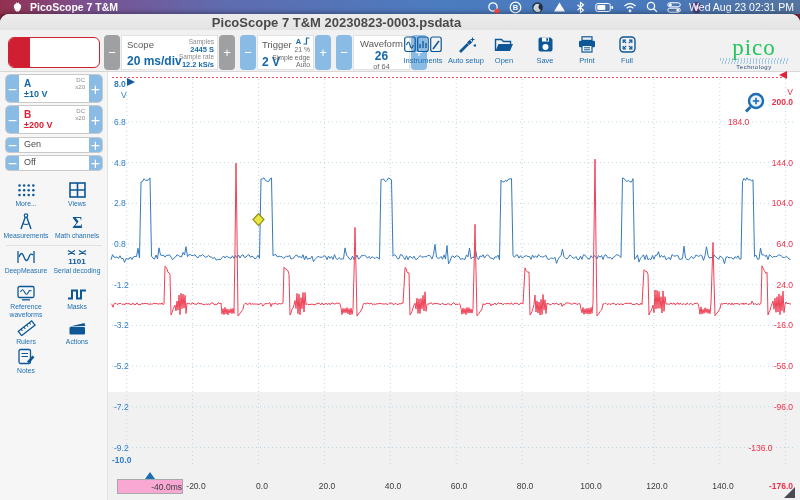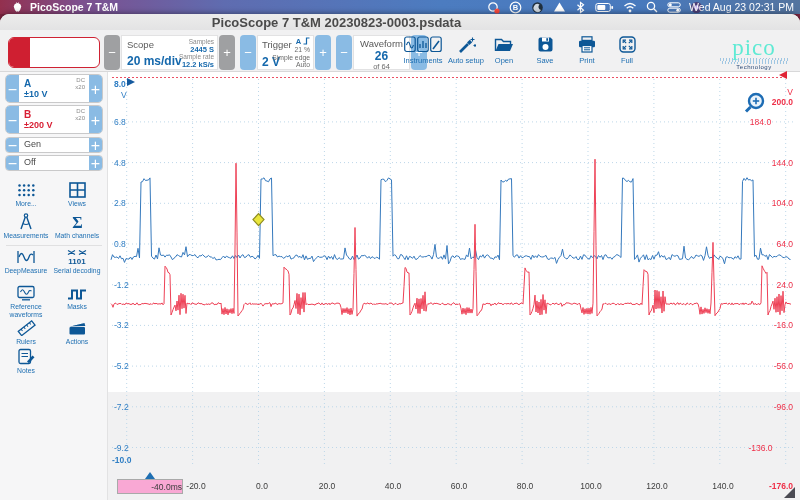--- a/index.html
+++ b/index.html
@@ -31,21 +31,21 @@
   .pm.grey{background:#9fa0a2;} .pm.blue{background:#8abbe4;}
   .panel{position:absolute;top:35px;height:35px;background:#fff;border:1px solid #e2e2e3;}
   .ptitle{color:#5a5a5a;font-size:9.5px;}
   .pvalue{color:#1568ac;font-size:12px;font-weight:bold;}
   .pmini{color:#8a8a8a;font-size:6.5px;text-align:right;}
   .pminiv{color:#1568ac;font-size:7.5px;font-weight:bold;text-align:center;}
   .tbtn{position:absolute;top:36px;width:54px;height:34px;text-align:center;}
   .tbtn .ic{height:17px;display:flex;justify-content:center;align-items:center;}
   .tbtn .tl8{font-size:7.5px;color:#1e6fb2;margin-top:3px;}
   .logo{position:absolute;left:716px;top:38px;width:76px;height:32px;text-align:center;}
-  .logo .p{font-family:"Liberation Serif",serif;font-size:23px;color:#5eead4;line-height:20px;letter-spacing:1px;}
+  .logo .p{font-family:"Liberation Serif",serif;font-size:23px;color:#22c55e;line-height:20px;letter-spacing:1px;}
   .logo .waves{height:6px;background:repeating-linear-gradient(100deg,#9fc6e2 0 1px,transparent 1px 3px);margin:0 4px;}
   .logo .t{font-size:6px;color:#2a4a78;letter-spacing:.5px;}
   
   .sidebar{position:absolute;left:0;top:72px;width:108px;height:428px;background:#f6f6f7;border-right:1px solid #e2e2e3;}
   .chbox{position:absolute;left:5px;width:98px;background:#fff;border:1px solid #c9c9ca;border-radius:5px;overflow:hidden;}
   .chbox .m,.chbox .pl{position:absolute;top:0;bottom:0;width:13px;background:#8abbe4;color:#fff;text-align:center;}
   .chbox .m{left:0;} .chbox .pl{right:0;}
   .chid{position:absolute;left:18px;top:3px;font-size:10px;font-weight:bold;}
   .chdc{position:absolute;right:17px;top:2px;font-size:6px;color:#8a8a8a;text-align:right;line-height:6.5px;}
   .chrange{position:absolute;left:18px;bottom:3px;font-size:9px;font-weight:bold;}
@@ -433,21 +433,21 @@
       <span class="axlab b" style="left:6px;top:126px;">2.8</span>
       <span class="axlab b" style="left:6px;top:167px;">0.8</span>
       <span class="axlab b" style="left:6px;top:208px;">-1.2</span>
       <span class="axlab b" style="left:6px;top:248px;">-3.2</span>
       <span class="axlab b" style="left:6px;top:289px;">-5.2</span>
       <span class="axlab b" style="left:6px;top:330px;">-7.2</span>
       <span class="axlab b" style="left:6px;top:371px;">-9.2</span>
       <span class="axlab b" style="left:4px;top:383px;font-weight:bold;">-10.0</span>
       <span class="axlab r" style="left:620px;top:15px;width:65px;text-align:right;">V</span>
       <span class="axlab r" style="left:620px;top:25px;width:65px;text-align:right;font-weight:bold;">200.0</span>
-      <span class="axlab r" style="left:620px;top:45px;width:65px;text-align:center;">184.0</span>
+      <span class="axlab r" style="left:620px;top:45px;width:65px;text-align:left;">184.0</span>
       <span class="axlab r" style="left:620px;top:86px;width:65px;text-align:right;">144.0</span>
       <span class="axlab r" style="left:620px;top:126px;width:65px;text-align:right;">104.0</span>
       <span class="axlab r" style="left:620px;top:167px;width:65px;text-align:right;">64.0</span>
       <span class="axlab r" style="left:620px;top:208px;width:65px;text-align:right;">24.0</span>
       <span class="axlab r" style="left:620px;top:248px;width:65px;text-align:right;">-16.0</span>
       <span class="axlab r" style="left:620px;top:289px;width:65px;text-align:right;">-56.0</span>
       <span class="axlab r" style="left:620px;top:330px;width:65px;text-align:right;">-96.0</span>
       <span class="axlab r" style="left:620px;top:371px;width:65px;text-align:center;">-136.0</span>
       <span class="axlab r" style="left:620px;top:409px;width:65px;text-align:right;font-weight:bold;">-176.0</span>
       <span class="tri-right" style="left: 19px; top: 6px;"></span>

